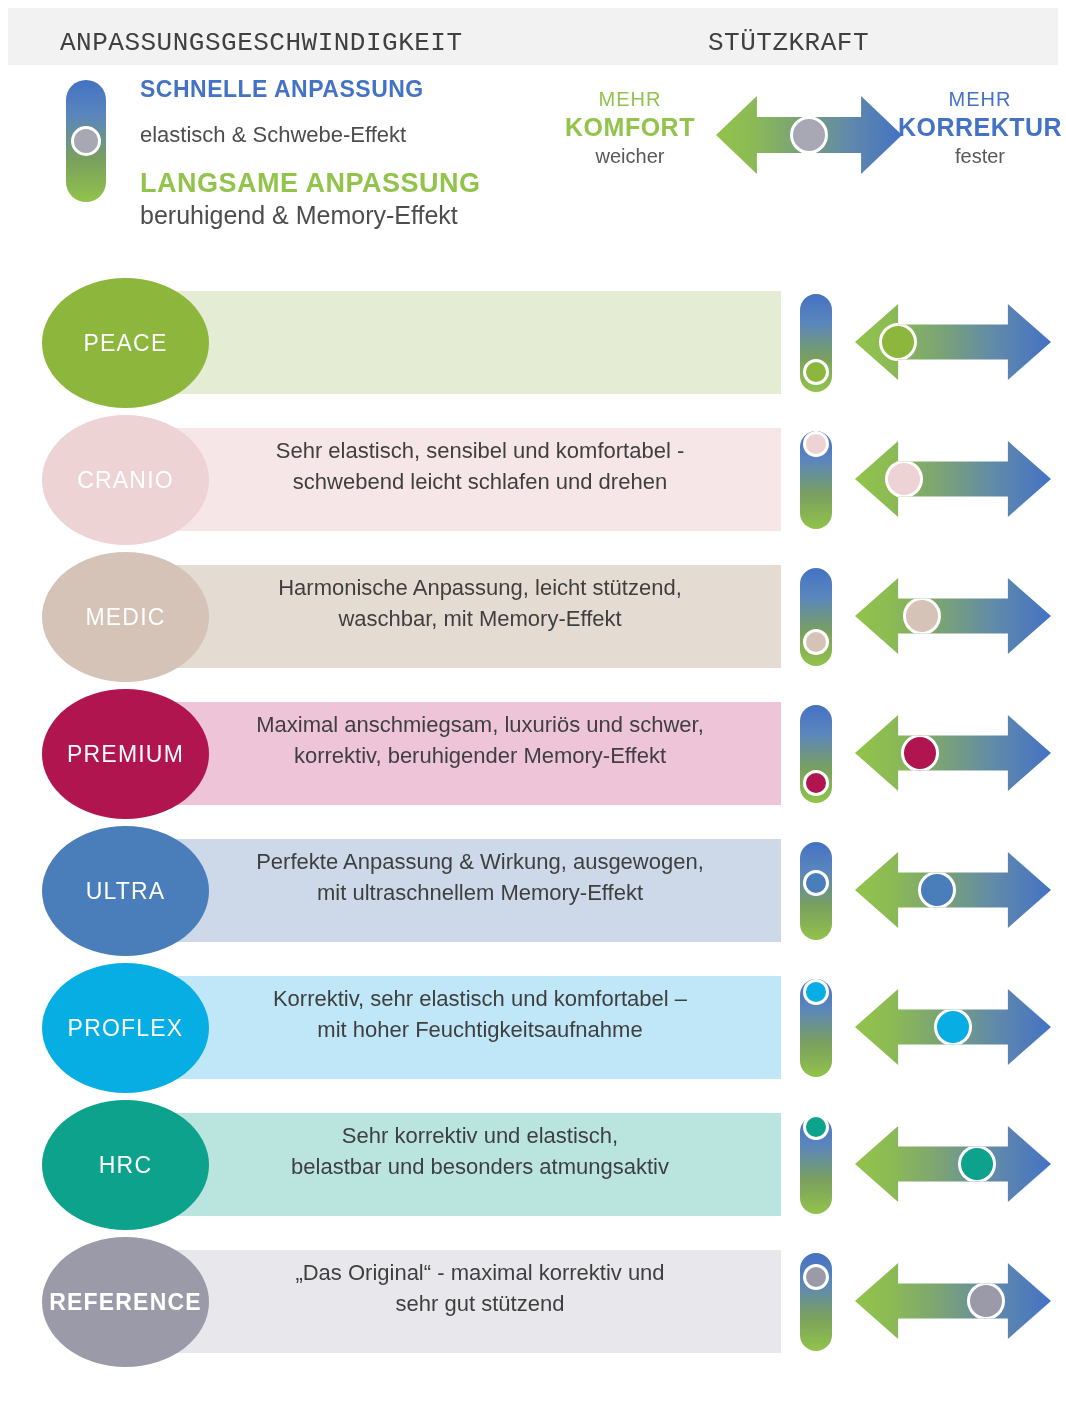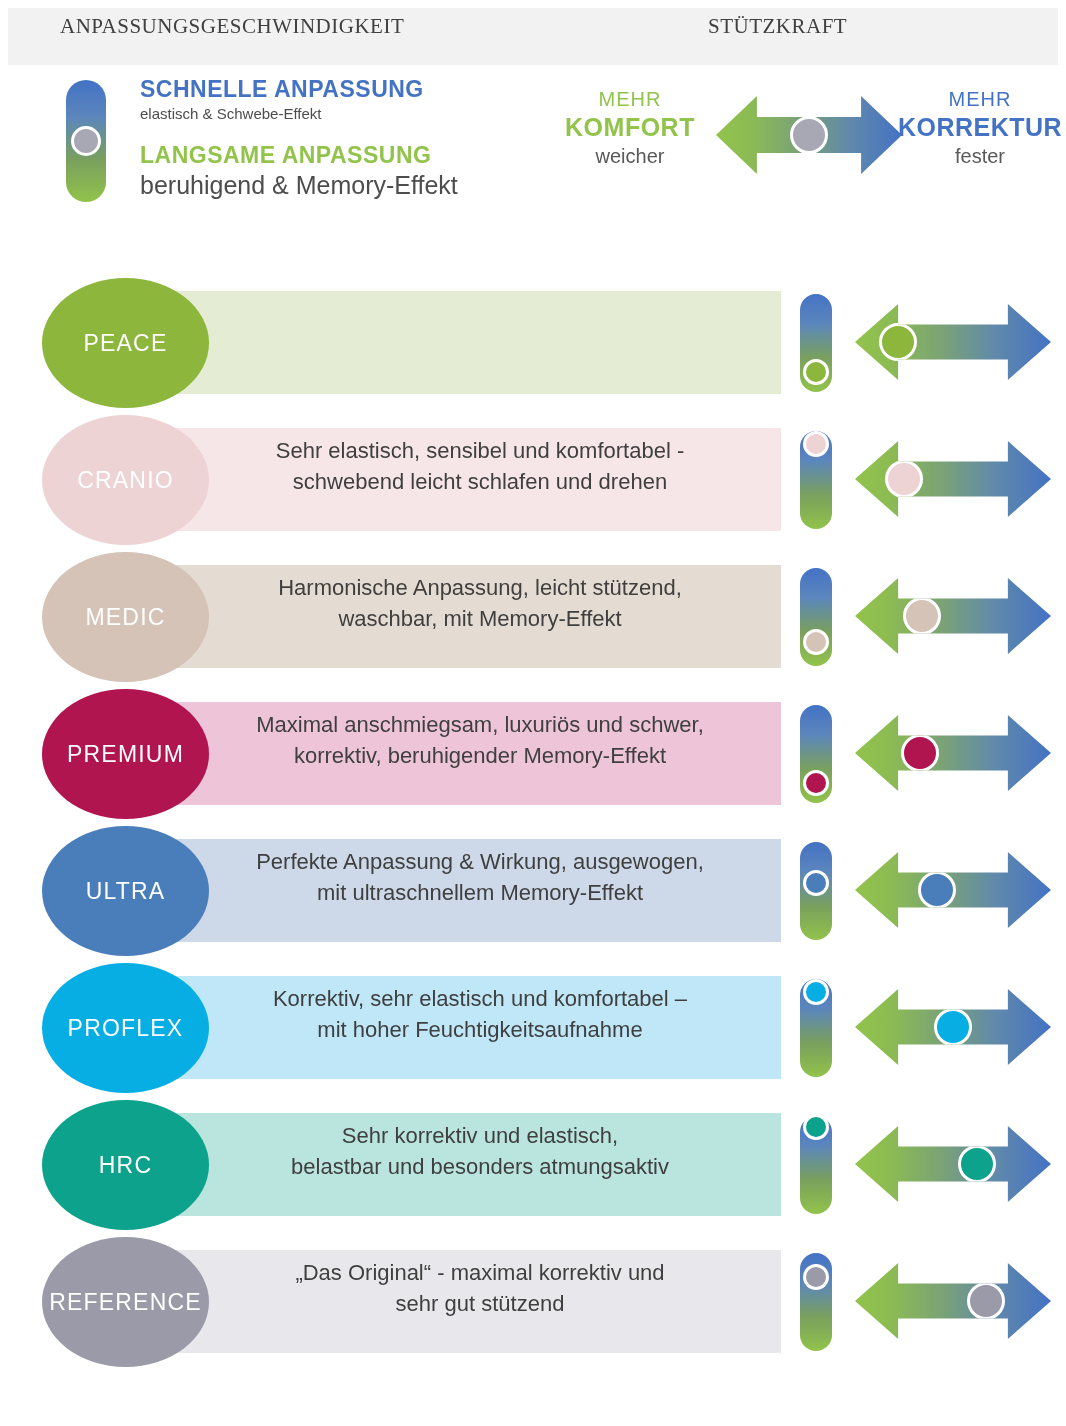--- a/index.html
+++ b/index.html
@@ -10,23 +10,23 @@
     position:relative;
     overflow:hidden;
   }
 
   
   .header-band{
     position:absolute;left:8px;top:8px;width:1050px;height:57px;
     background:#f2f2f2;
   }
   .header-title{
-    position:absolute;top:6px;
-    font-size:21px;letter-spacing:0.5px;color:#404040;
-    font-family:Liberation Serif, serif;
+    position:absolute;top:20px;
+    font-size:26px;letter-spacing:0.5px;color:#404040;
+    font-family:Liberation Mono, monospace;
     white-space:nowrap;
   }
   .header-title.col1{left:52px;}
   .header-title.col2{left:700px;}
 
   
   .legend{
     position:absolute;left:0;top:70px;width:850px;height:160px;
   }
   .legend-pill-wrap{
@@ -39,22 +39,22 @@
   }
   .pill .knob{
     position:absolute;border-radius:50%;
     border:3px solid #ffffff;
     box-sizing:border-box;
   }
   .legend-text{
     position:absolute;left:140px;top:6px;width:420px;
   }
   .lg-line1{font-size:23px;font-weight:bold;color:#4472c4;letter-spacing:0.5px;}
-  .lg-line2{font-size:15px;color:#4d4d4d;margin-top:2px;}
-  .lg-line3{font-size:23px;font-weight:bold;color:#92c34b;letter-spacing:0.5px;margin-top:20px;}
+  .lg-line2{font-size:22px;color:#4d4d4d;margin-top:19px;}
+  .lg-line3{font-size:27px;font-weight:bold;color:#92c34b;letter-spacing:0.5px;margin-top:20px;}
   .lg-line4{font-size:25px;color:#4d4d4d;margin-top:2px;}
 
   .legend-arrow-block{position:absolute;left:520px;top:12px;width:546px;height:110px;}
   .la-left{position:absolute;left:20px;top:6px;width:180px;text-align:center;}
   .la-right{position:absolute;left:370px;top:6px;width:180px;text-align:center;}
   .la-mehr-g{font-size:20px;color:#92c34b;letter-spacing:1px;}
   .la-big-g{font-size:25px;font-weight:bold;color:#92c34b;letter-spacing:0.5px;margin-top:2px;}
   .la-sub{font-size:20px;color:#595959;margin-top:3px;}
   .la-mehr-b{font-size:20px;color:#4472c4;letter-spacing:1px;}
   .la-big-b{font-size:25px;font-weight:bold;color:#4472c4;letter-spacing:0.5px;margin-top:2px;}
@@ -257,21 +257,21 @@
       <div class="darrow row-darrow">
         <div class="darrow-knob" style="width: 38px; height: 38px; top: 19px; left: 102.52px; background: rgb(13, 162, 139);"></div>
       </div>
     </div>
     <div class="row" style="top: 1237px;">
       <div class="row-bar" style="background: rgb(232, 231, 235);"></div>
       <div class="row-desc">
         <div>„Das Original“ - maximal korrektiv und</div>
         <div>sehr gut stützend</div>
       </div>
-      <div class="row-ellipse" style="background: rgb(154, 154, 168);">
+      <div class="row-ellipse" style="background: rgb(154, 154, 168); font-weight: bold;">
         <span class="row-label" style="color: rgb(255, 255, 255);">REFERENCE</span>
       </div>
       <div class="row-pill">
         <div class="pill">
           <div class="knob" style="width: 26px; height: 26px; left: 3px; top: 10.52px; background: rgb(154, 154, 168);"></div>
         </div>
       </div>
       <div class="darrow row-darrow">
         <div class="darrow-knob" style="width: 38px; height: 38px; top: 19px; left: 112.32px; background: rgb(154, 154, 168);"></div>
       </div>

